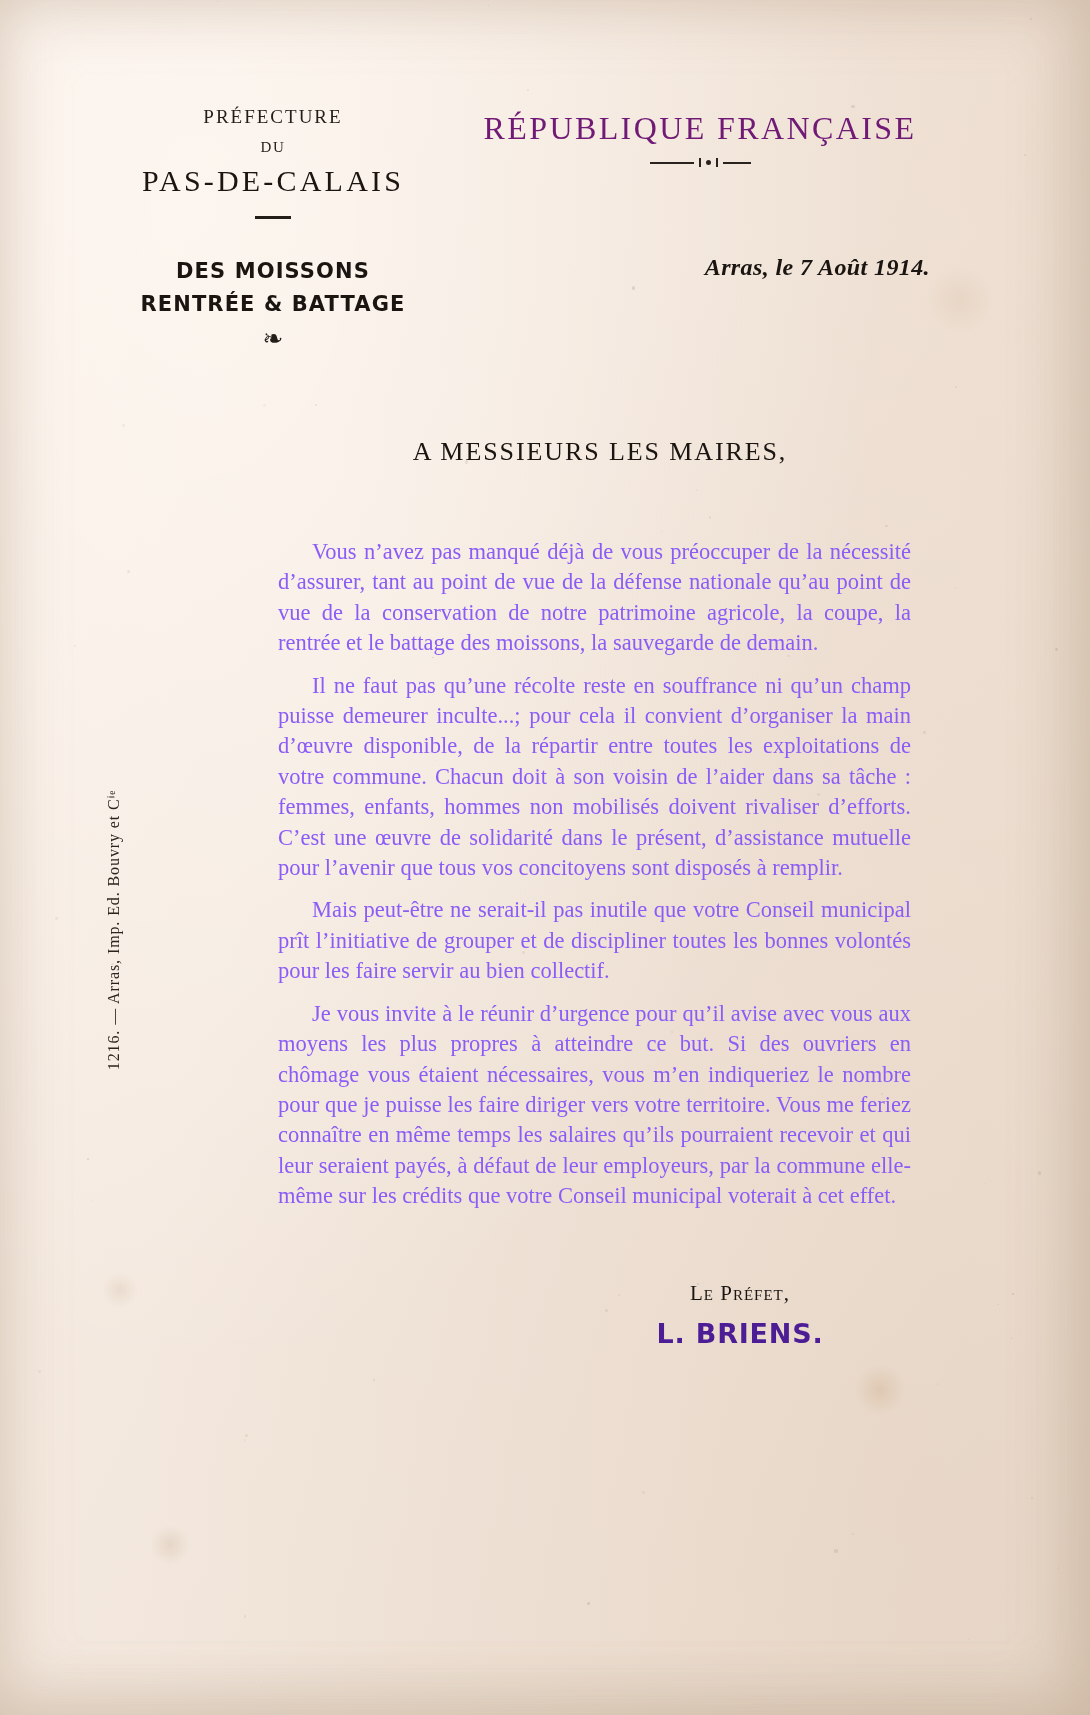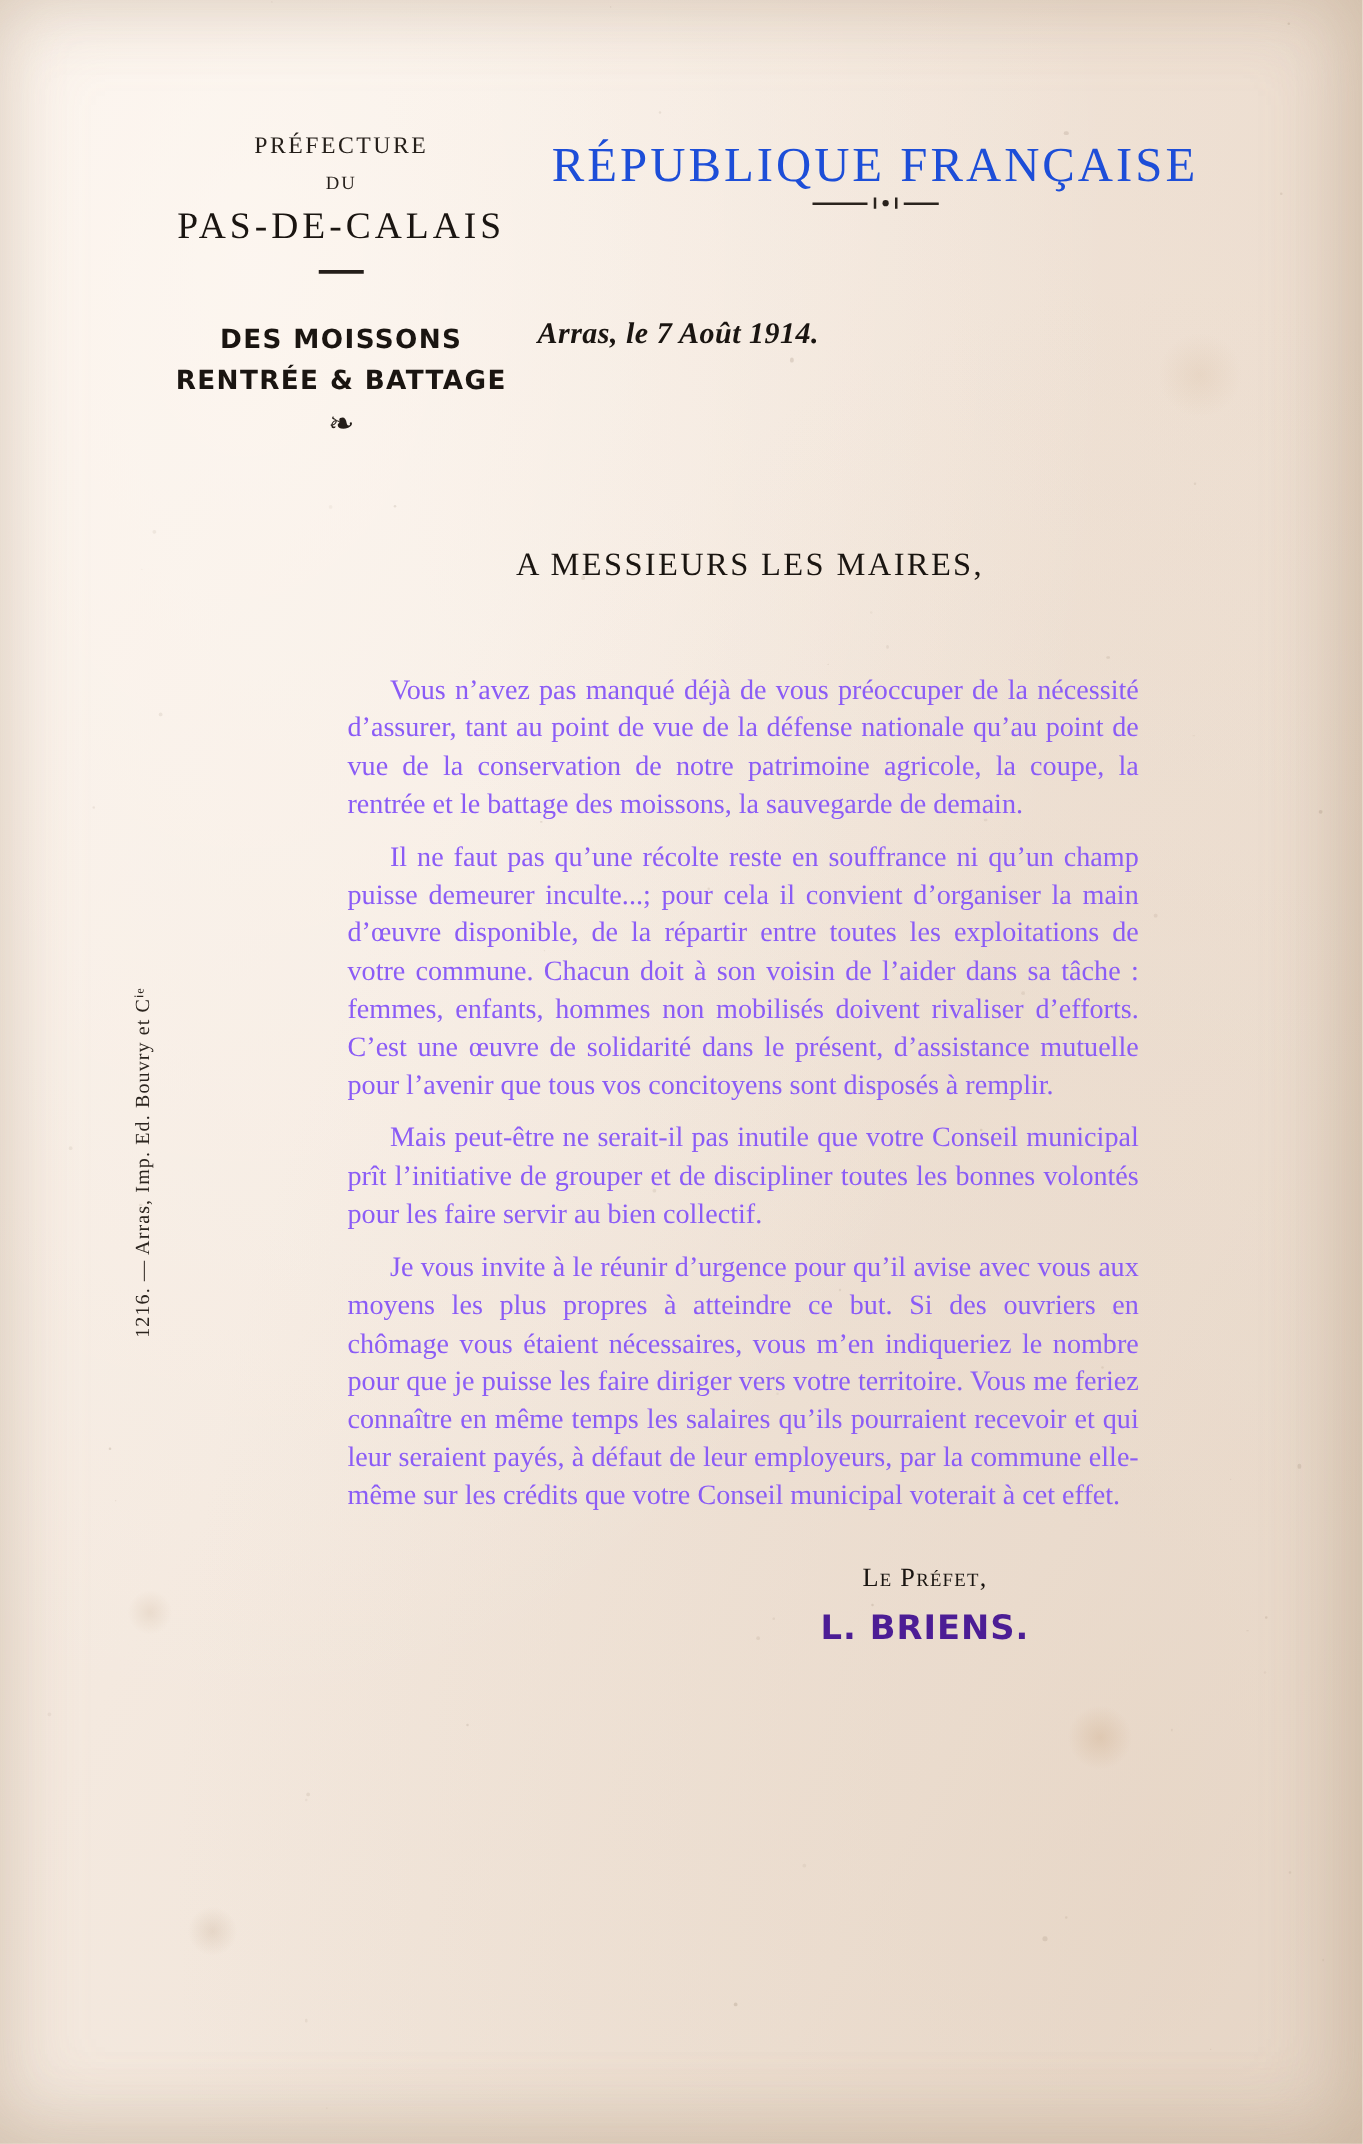--- a/index.html
+++ b/index.html
@@ -110,23 +110,23 @@
     color: #241e19;
     font-family: "DejaVu Sans", sans-serif;
   }
 
   .republique {
     position: absolute;
     left: 430px;
     top: 4px;
     width: 540px;
     text-align: center;
-    font-size: 39px;
+    font-size: 32px;
     letter-spacing: 2.4px;
-    color: #1d4ed8;
+    color: #701a75;
   }
   .rf-rule {
     position: absolute;
     left: 430px;
     top: 52px;
     width: 540px;
     display: flex;
     align-items: center;
     justify-content: center;
     gap: 5px;
@@ -147,21 +147,21 @@
     width: 2px;
     height: 9px;
     background: #2a231d;
   }
 
   .datestamp {
     position: absolute;
     left: 430px;
     top: 148px;
     width: 500px;
-    text-align: left;
+    text-align: right;
     font-style: italic;
     font-weight: bold;
     font-size: 24px;
     letter-spacing: 0.4px;
     color: #1a1511;
   }
 
   
   .salutation {
     position: absolute;
@@ -188,21 +188,21 @@
     text-align: justify;
     text-align-last: left;
     color: #8b5cf6;
     text-indent: 34px;
     hyphens: manual;
   }
 
   
   .signature {
     position: absolute;
-    top: 1250px;
+    top: 1281px;
     left: 560px;
     width: 360px;
     text-align: center;
   }
   .sig-title {
     font-size: 21px;
     letter-spacing: 1.0px;
     font-variant: small-caps;
     color: #1a1511;
   }

